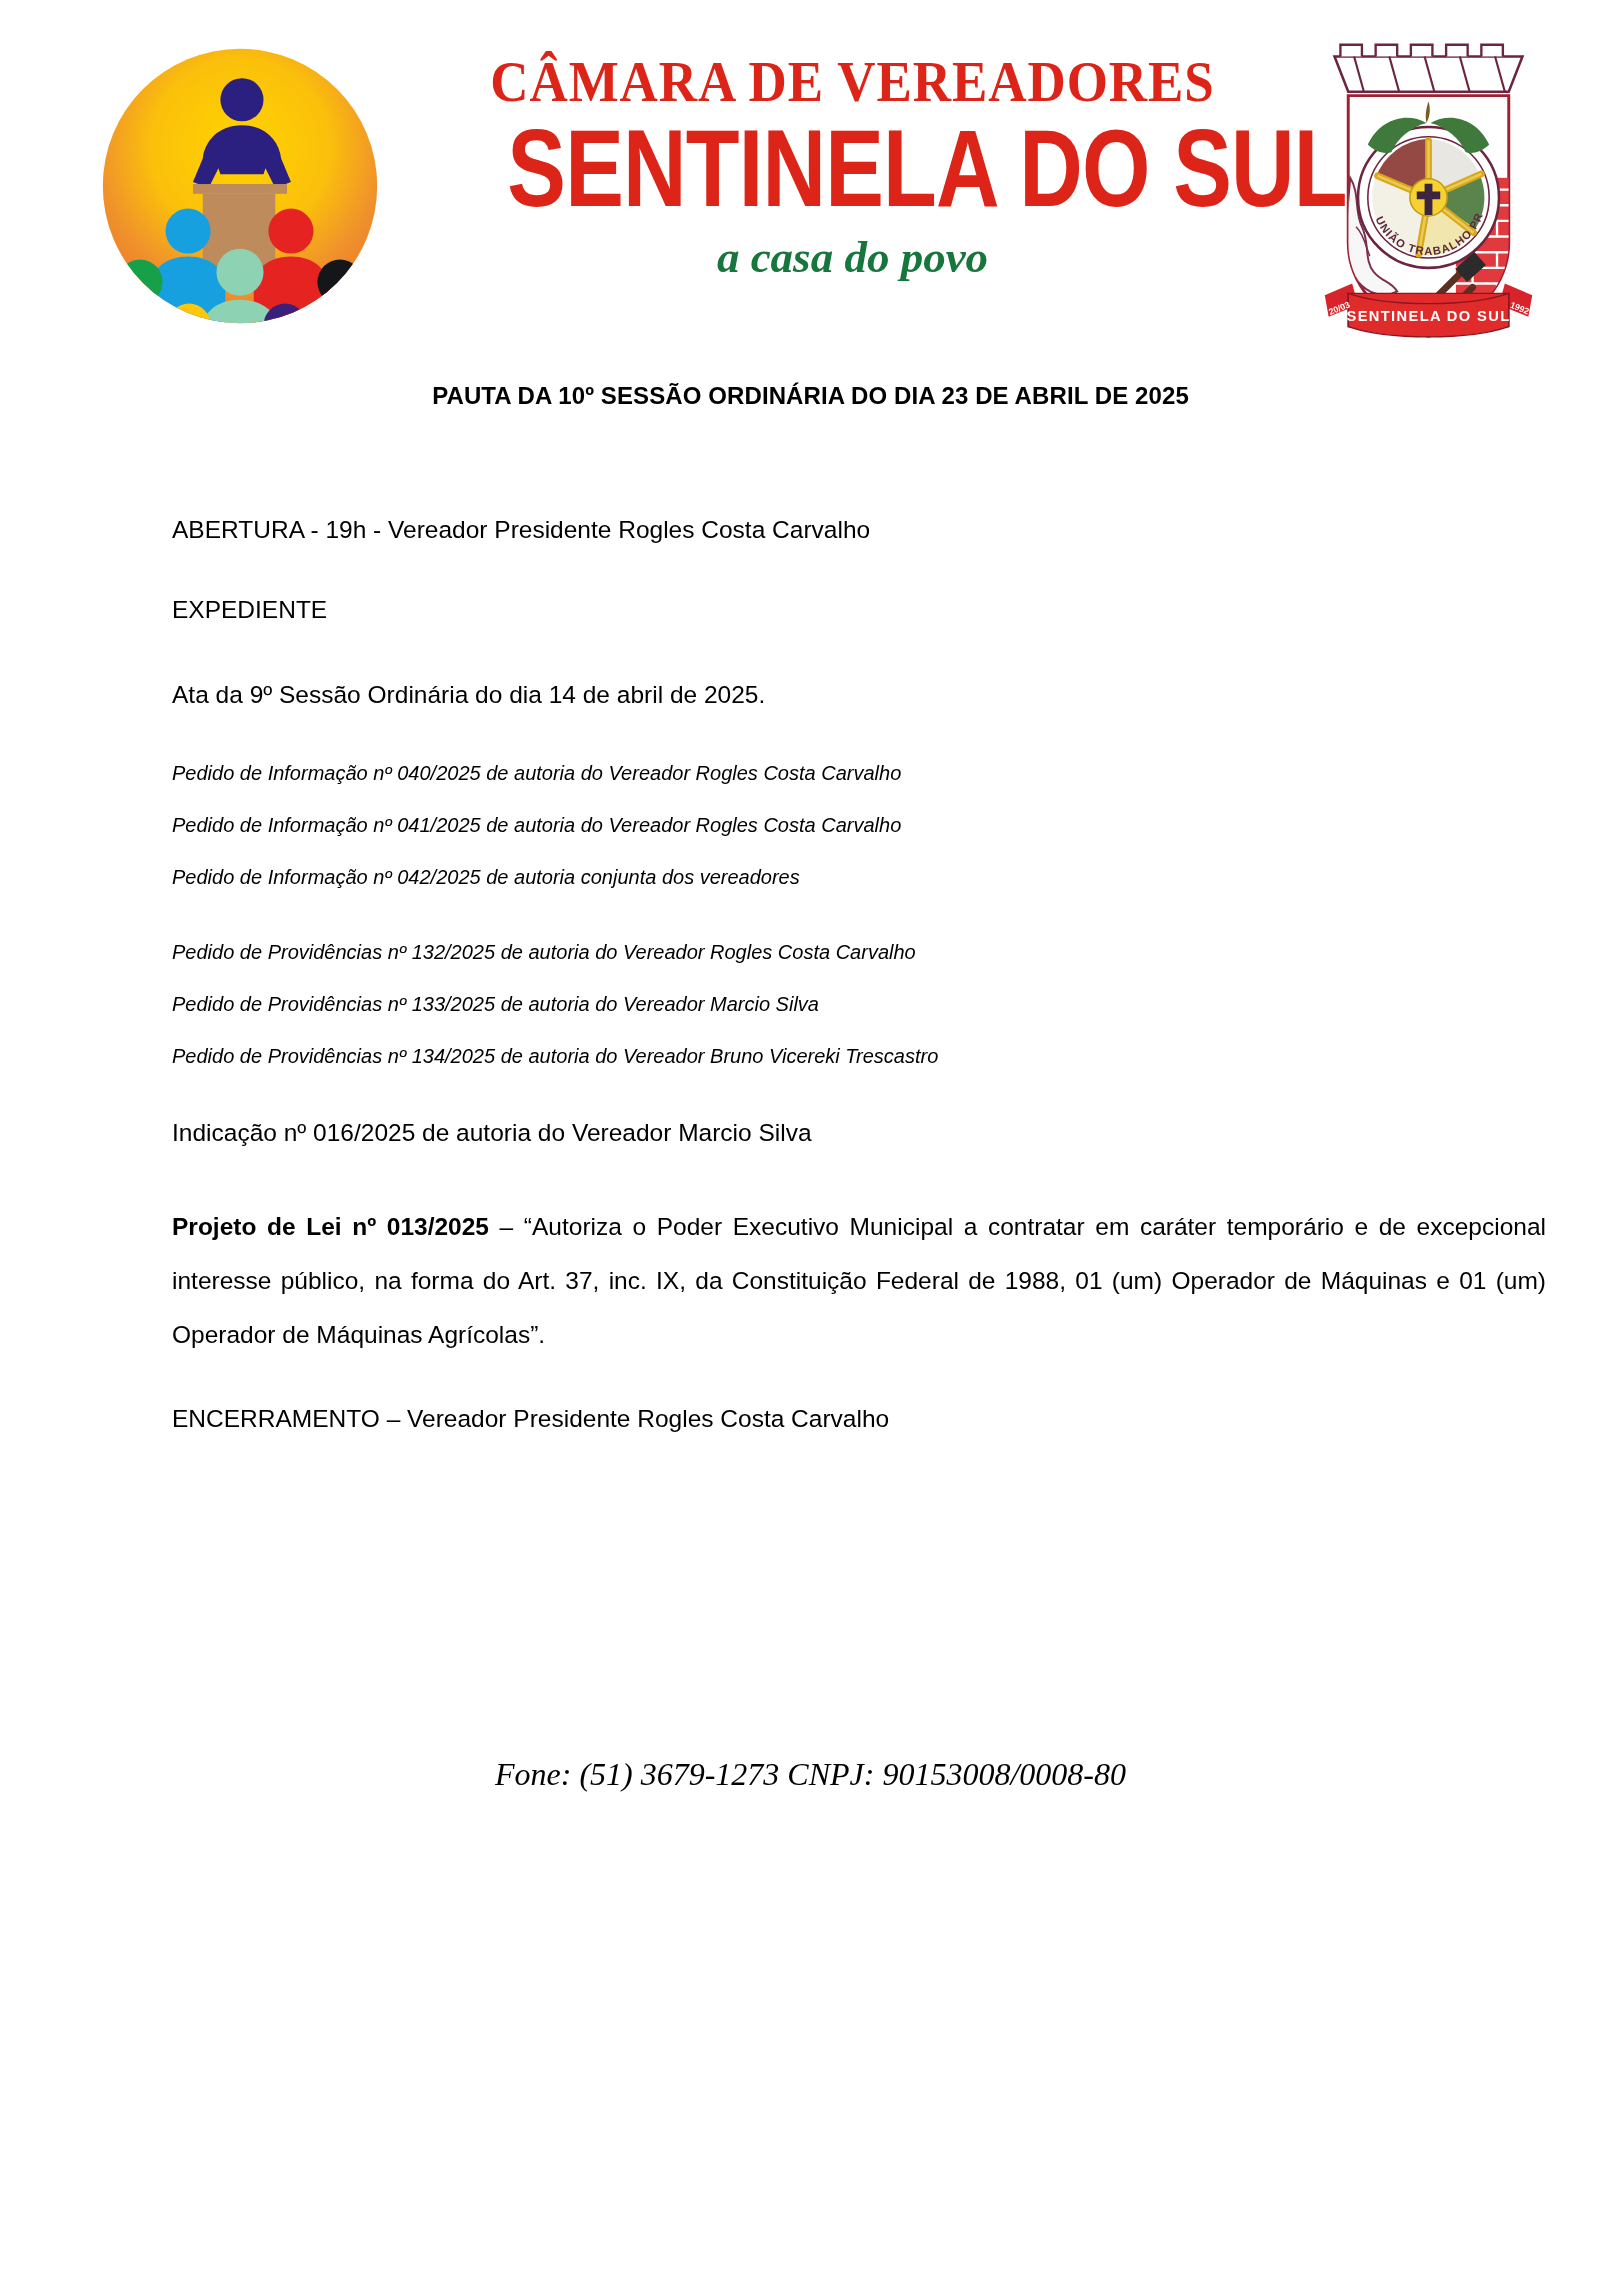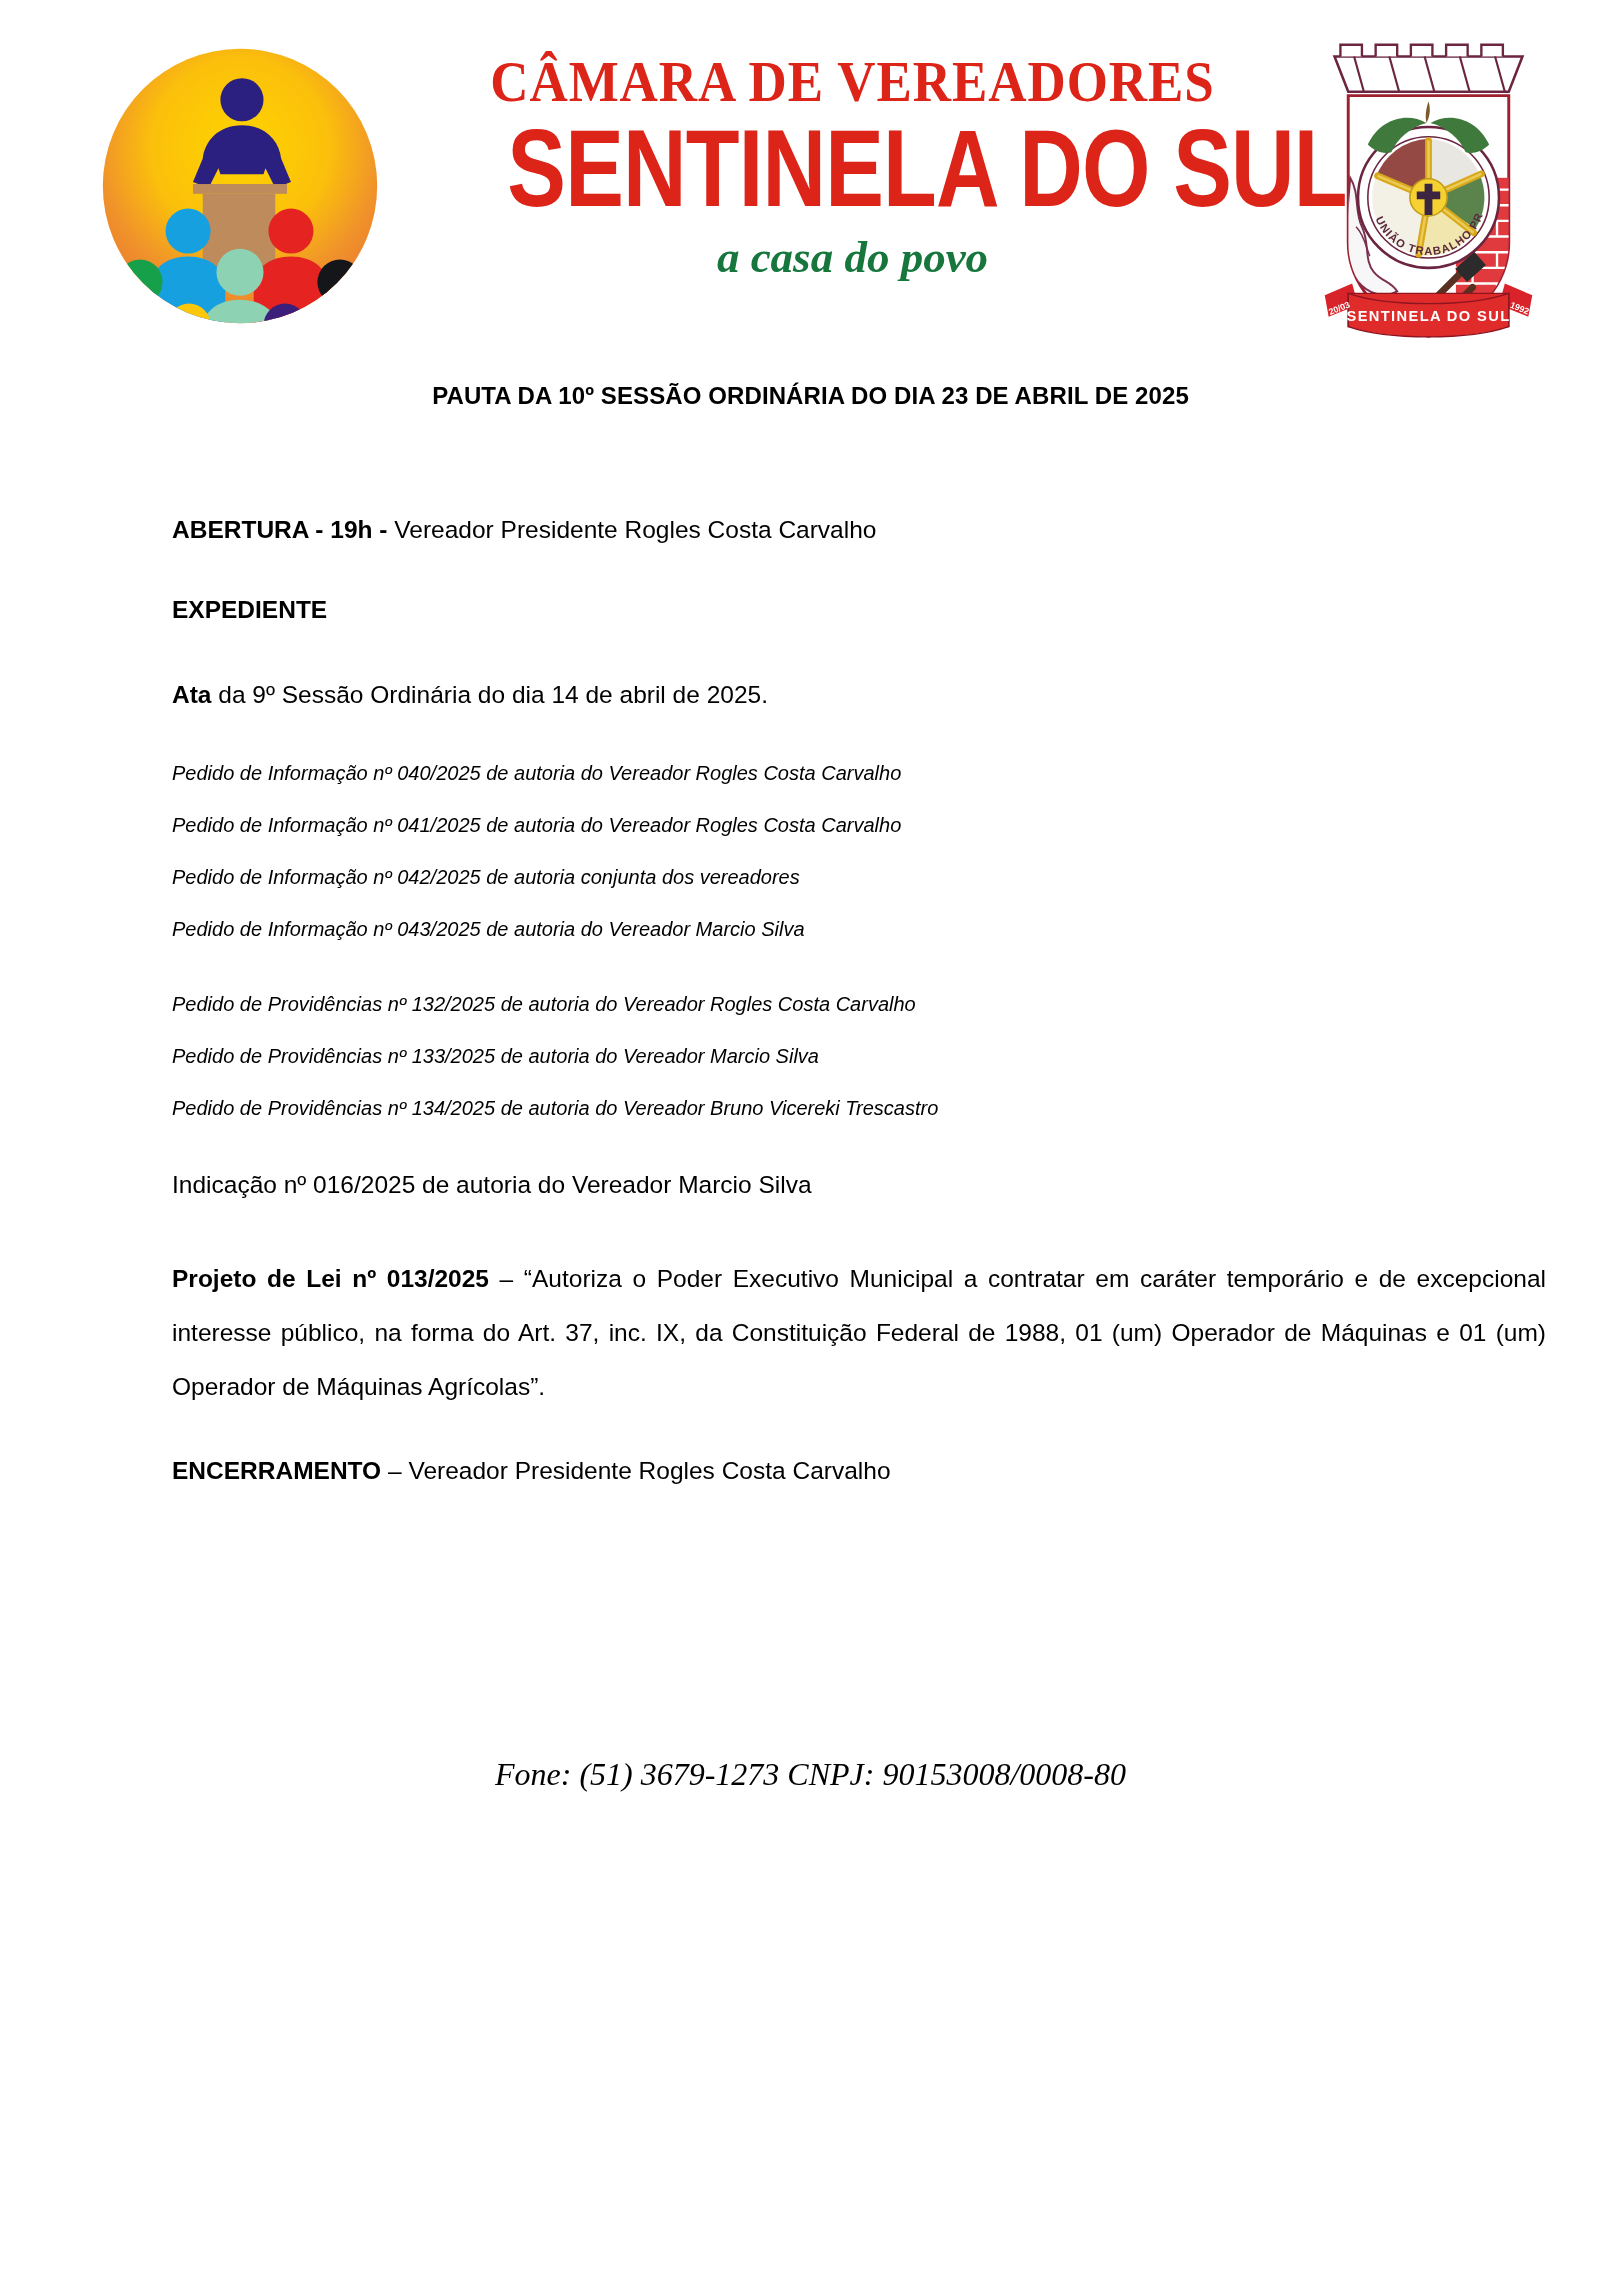--- a/index.html
+++ b/index.html
@@ -114,21 +114,21 @@
     top: 518px;
     left: 172px;
     width: 1372px;
   }
   .para {
     font-size: 24.5px;
     line-height: 1.0;
     margin: 0;
     white-space: nowrap;
   }
-  .para b { font-weight: bold; }
+  .para b { font-weight: normal; }
 
   .gap-xxl { height: 61px; }
   .gap-xl  { height: 55px; }
   .gap-l   { height: 45px; }
 
   .stack-line {
     font-size: 20px;
     line-height: 1.0;
     margin: 0 0 32px 0;
     white-space: nowrap;
@@ -352,21 +352,20 @@
     <p class="para">
       <b>Ata</b><span> da 9º Sessão Ordinária do dia 14 de abril de 2025.</span>
     </p>
 
     <div class="gap-xl"></div>
 
     <div>
       <p class="stack-line">Pedido de Informação nº 040/2025 de autoria do Vereador Rogles Costa Carvalho</p>
       <p class="stack-line">Pedido de Informação nº 041/2025 de autoria do Vereador Rogles Costa Carvalho</p>
       <p class="stack-line">Pedido de Informação nº 042/2025 de autoria conjunta dos vereadores</p>
-      <p class="stack-line">Pedido de Informação nº 043/2025 de autoria do Vereador Marcio Silva</p>
     </div>
 
     <div class="gap-xl"></div>
 
     <div>
       <p class="stack-line">Pedido de Providências nº 132/2025 de autoria do Vereador Rogles Costa Carvalho</p>
       <p class="stack-line">Pedido de Providências nº 133/2025 de autoria do Vereador Marcio Silva</p>
       <p class="stack-line">Pedido de Providências nº 134/2025 de autoria do Vereador Bruno Vicereki Trescastro</p>
     </div>
 

